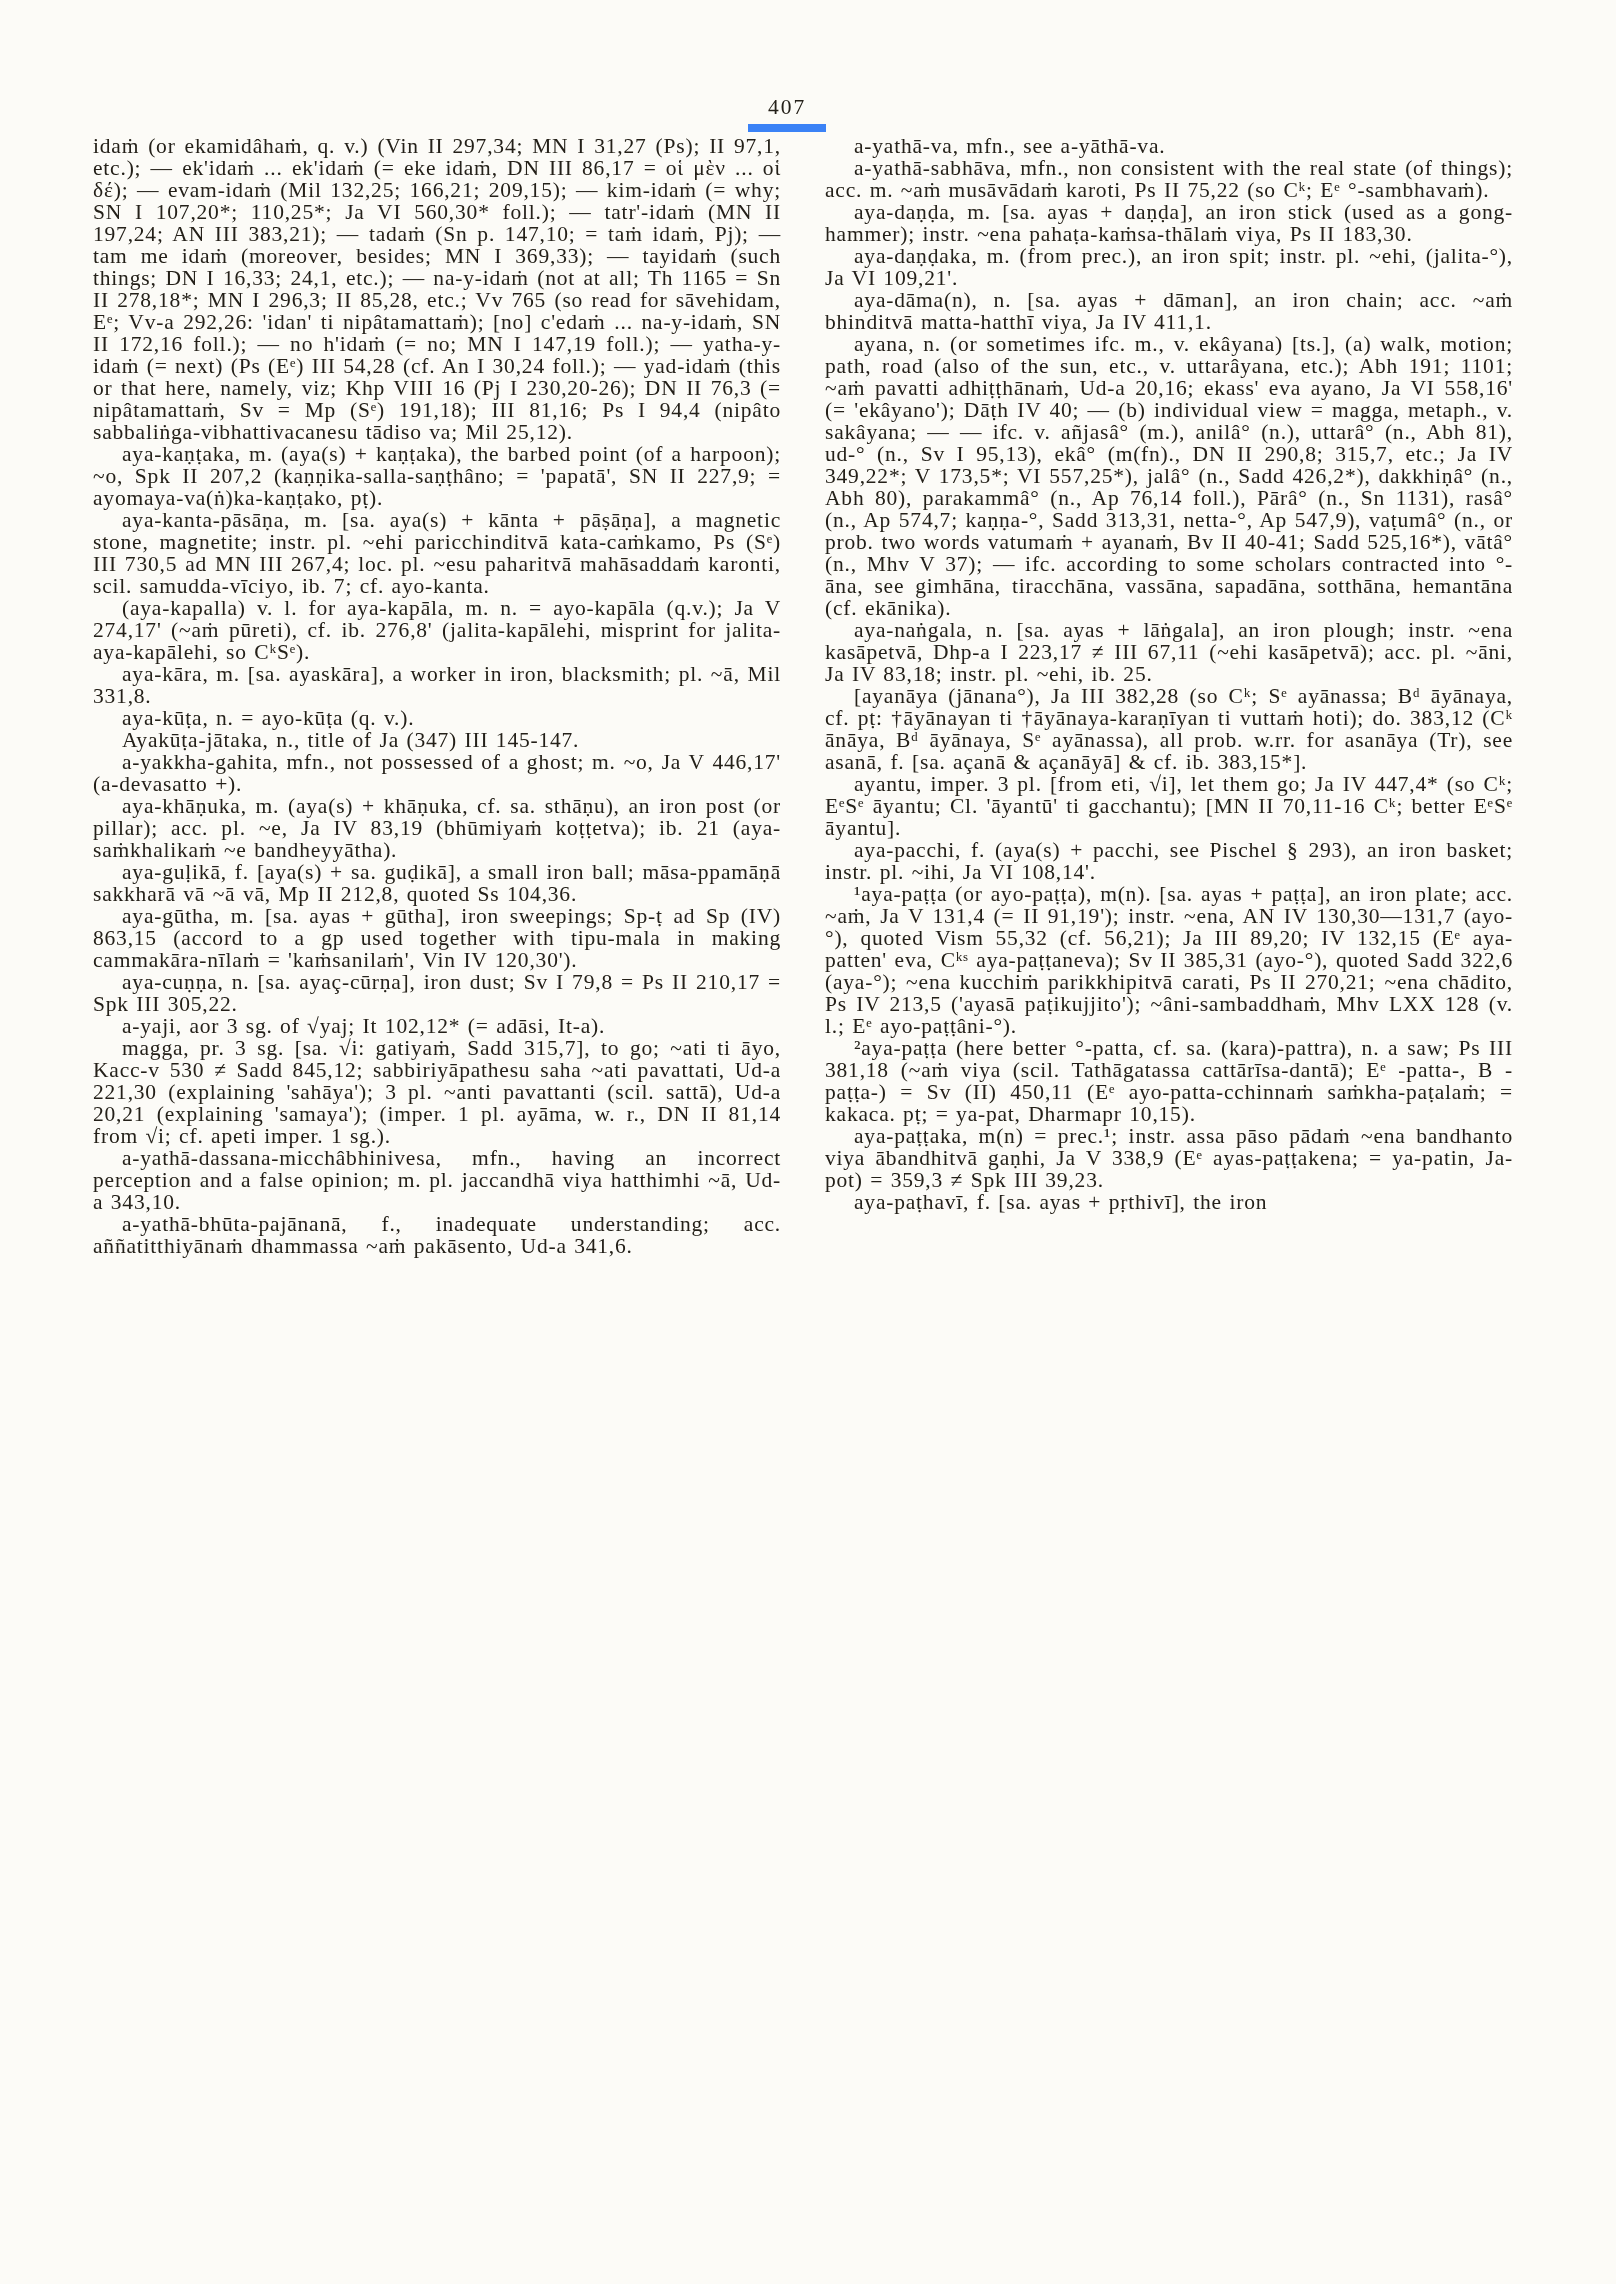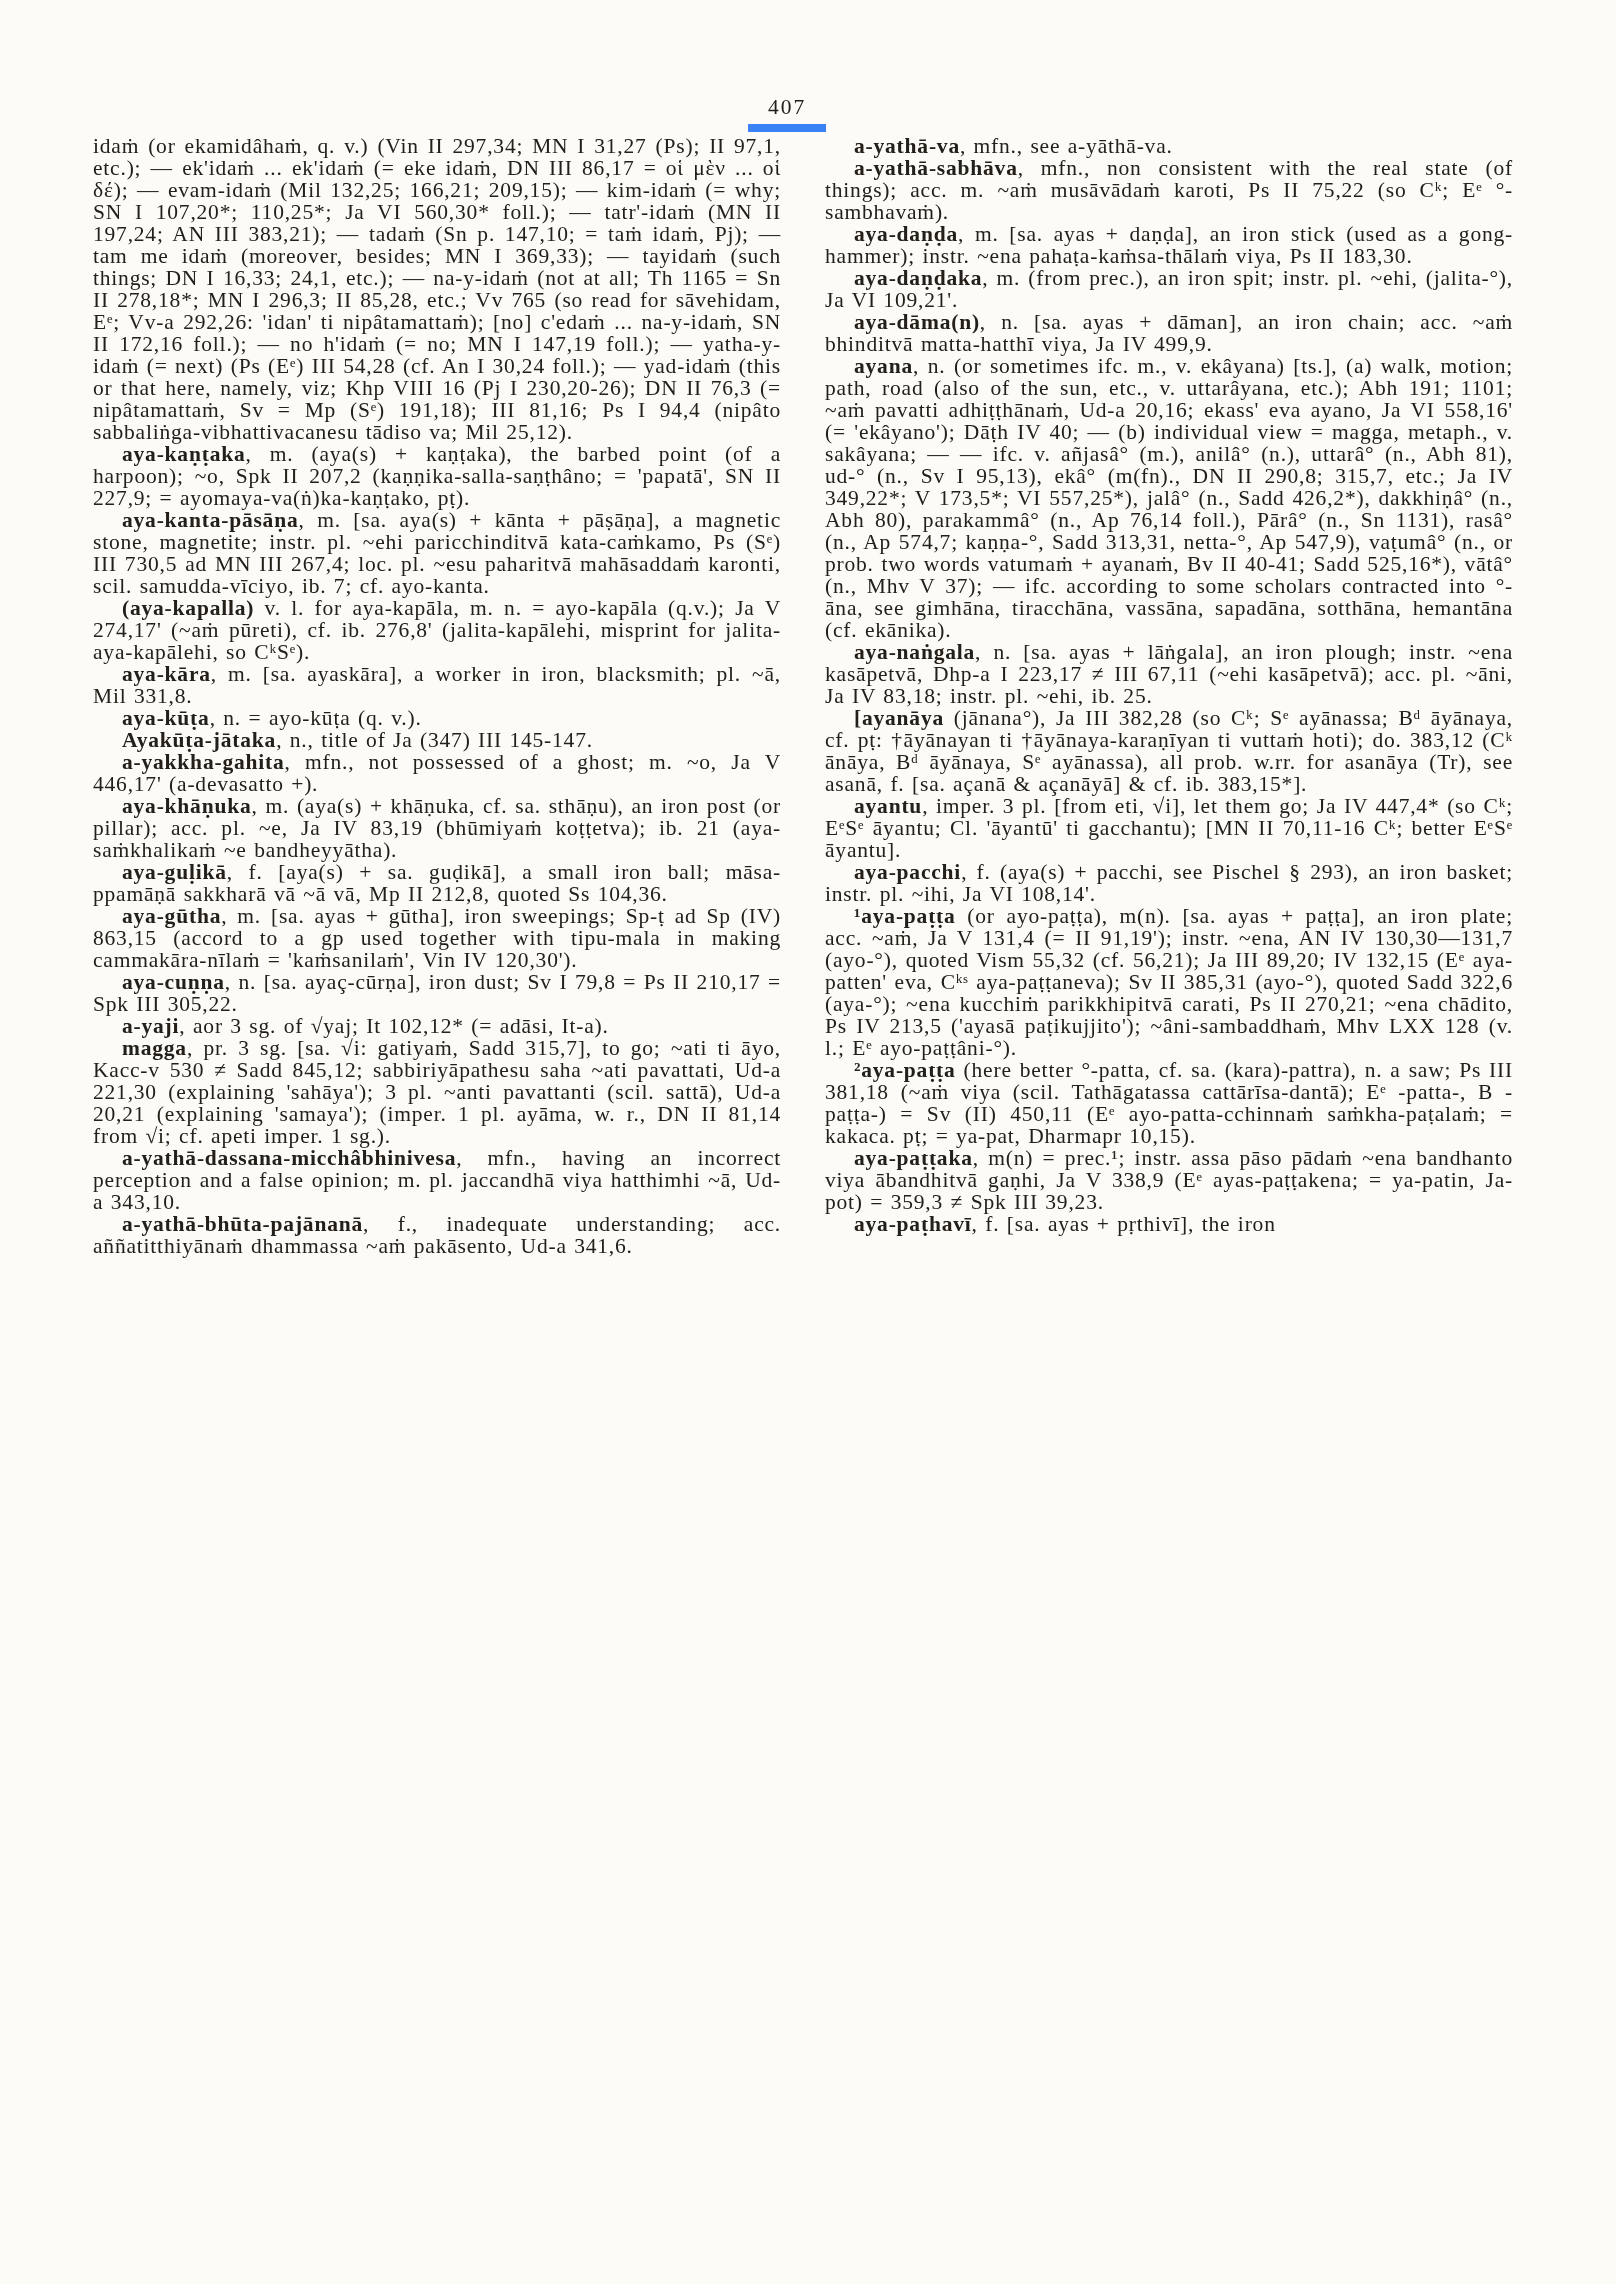--- a/index.html
+++ b/index.html
@@ -47,21 +47,21 @@
     text-align: justify;
   }
   p.entry {
     margin: 0;
     padding: 0;
   }
   p.entry.indented {
     text-indent: 29px;
   }
   .headword {
-    font-weight: bold;
+    font-weight: normal;
   }
 </style>
 </head>
 <body>
 
 <div class="page">
   <header class="page-header">
     <span class="page-number">407</span>
   </header>
   <main class="columns">
@@ -81,21 +81,21 @@
         <p class="entry indented"><span class="headword">a-yaji</span><span>, aor 3 sg. of √yaj; It 102,12* (= adāsi, It-a).</span></p>
         <p class="entry indented"><span class="headword">magga</span><span>, pr. 3 sg. [sa. √i: gatiyaṁ, Sadd 315,7], to go; ~ati ti āyo, Kacc-v 530 ≠ Sadd 845,12; sabbiriyāpathesu saha ~ati pavattati, Ud-a 221,30 (explaining 'sahāya'); 3 pl. ~anti pavattanti (scil. sattā), Ud-a 20,21 (explaining 'samaya'); (imper. 1 pl. ayāma, w. r., DN II 81,14 from √i; cf. apeti imper. 1 sg.).</span></p>
         <p class="entry indented"><span class="headword">a-yathā-dassana-micchâbhinivesa</span><span>, mfn., having an incorrect perception and a false opinion; m. pl. jaccandhā viya hatthimhi ~ā, Ud-a 343,10.</span></p>
         <p class="entry indented"><span class="headword">a-yathā-bhūta-pajānanā</span><span>, f., inadequate understanding; acc. aññatitthiyānaṁ dhammassa ~aṁ pakāsento, Ud-a 341,6.</span></p>
       </div>
     <div class="column" id="right-column">
         <p class="entry indented"><span class="headword">a-yathā-va</span><span>, mfn., see a-yāthā-va.</span></p>
         <p class="entry indented"><span class="headword">a-yathā-sabhāva</span><span>, mfn., non consistent with the real state (of things); acc. m. ~aṁ musāvādaṁ karoti, Ps II 75,22 (so Cᵏ; Eᵉ °-sambhavaṁ).</span></p>
         <p class="entry indented"><span class="headword">aya-daṇḍa</span><span>, m. [sa. ayas + daṇḍa], an iron stick (used as a gong-hammer); instr. ~ena pahaṭa-kaṁsa-thālaṁ viya, Ps II 183,30.</span></p>
         <p class="entry indented"><span class="headword">aya-daṇḍaka</span><span>, m. (from prec.), an iron spit; instr. pl. ~ehi, (jalita-°), Ja VI 109,21'.</span></p>
-        <p class="entry indented"><span class="headword">aya-dāma(n)</span><span>, n. [sa. ayas + dāman], an iron chain; acc. ~aṁ bhinditvā matta-hatthī viya, Ja IV 499,9.</span></p>
+        <p class="entry indented"><span class="headword">aya-dāma(n)</span><span>, n. [sa. ayas + dāman], an iron chain; acc. ~aṁ bhinditvā matta-hatthī viya, Ja IV 411,1.</span></p>
         <p class="entry indented"><span class="headword">ayana</span><span>, n. (or sometimes ifc. m., v. ekâyana) [ts.], (a) walk, motion; path, road (also of the sun, etc., v. uttarâyana, etc.); Abh 191; 1101; ~aṁ pavatti adhiṭṭhānaṁ, Ud-a 20,16; ekass' eva ayano, Ja VI 558,16' (= 'ekâyano'); Dāṭh IV 40; — (b) individual view = magga, metaph., v. sakâyana; — — ifc. v. añjasâ° (m.), anilâ° (n.), uttarâ° (n., Abh 81), ud-° (n., Sv I 95,13), ekâ° (m(fn)., DN II 290,8; 315,7, etc.; Ja IV 349,22*; V 173,5*; VI 557,25*), jalâ° (n., Sadd 426,2*), dakkhiṇâ° (n., Abh 80), parakammâ° (n., Ap 76,14 foll.), Pārâ° (n., Sn 1131), rasâ° (n., Ap 574,7; kaṇṇa-°, Sadd 313,31, netta-°, Ap 547,9), vaṭumâ° (n., or prob. two words vatumaṁ + ayanaṁ, Bv II 40-41; Sadd 525,16*), vātâ° (n., Mhv V 37); — ifc. according to some scholars contracted into °-āna, see gimhāna, tiracchāna, vassāna, sapadāna, sotthāna, hemantāna (cf. ekānika).</span></p>
         <p class="entry indented"><span class="headword">aya-naṅgala</span><span>, n. [sa. ayas + lāṅgala], an iron plough; instr. ~ena kasāpetvā, Dhp-a I 223,17 ≠ III 67,11 (~ehi kasāpetvā); acc. pl. ~āni, Ja IV 83,18; instr. pl. ~ehi, ib. 25.</span></p>
         <p class="entry indented"><span class="headword">[ayanāya</span><span> (jānana°), Ja III 382,28 (so Cᵏ; Sᵉ ayānassa; Bᵈ āyānaya, cf. pṭ: †āyānayan ti †āyānaya-karaṇīyan ti vuttaṁ hoti); do. 383,12 (Cᵏ ānāya, Bᵈ āyānaya, Sᵉ ayānassa), all prob. w.rr. for asanāya (Tr), see asanā, f. [sa. açanā &amp; açanāyā] &amp; cf. ib. 383,15*].</span></p>
         <p class="entry indented"><span class="headword">ayantu</span><span>, imper. 3 pl. [from eti, √i], let them go; Ja IV 447,4* (so Cᵏ; EᵉSᵉ āyantu; Cl. 'āyantū' ti gacchantu); [MN II 70,11-16 Cᵏ; better EᵉSᵉ āyantu].</span></p>
         <p class="entry indented"><span class="headword">aya-pacchi</span><span>, f. (aya(s) + pacchi, see Pischel § 293), an iron basket; instr. pl. ~ihi, Ja VI 108,14'.</span></p>
         <p class="entry indented"><span class="headword">¹aya-paṭṭa</span><span> (or ayo-paṭṭa), m(n). [sa. ayas + paṭṭa], an iron plate; acc. ~aṁ, Ja V 131,4 (= II 91,19'); instr. ~ena, AN IV 130,30—131,7 (ayo-°), quoted Vism 55,32 (cf. 56,21); Ja III 89,20; IV 132,15 (Eᵉ aya-patten' eva, Cᵏˢ aya-paṭṭaneva); Sv II 385,31 (ayo-°), quoted Sadd 322,6 (aya-°); ~ena kucchiṁ parikkhipitvā carati, Ps II 270,21; ~ena chādito, Ps IV 213,5 ('ayasā paṭikujjito'); ~âni-sambaddhaṁ, Mhv LXX 128 (v. l.; Eᵉ ayo-paṭṭâni-°).</span></p>
         <p class="entry indented"><span class="headword">²aya-paṭṭa</span><span> (here better °-patta, cf. sa. (kara)-pattra), n. a saw; Ps III 381,18 (~aṁ viya (scil. Tathāgatassa cattārīsa-dantā); Eᵉ -patta-, B -paṭṭa-) = Sv (II) 450,11 (Eᵉ ayo-patta-cchinnaṁ saṁkha-paṭalaṁ; = kakaca. pṭ; = ya-pat, Dharmapr 10,15).</span></p>
         <p class="entry indented"><span class="headword">aya-paṭṭaka</span><span>, m(n) = prec.¹; instr. assa pāso pādaṁ ~ena bandhanto viya ābandhitvā gaṇhi, Ja V 338,9 (Eᵉ ayas-paṭṭakena; = ya-patin, Ja-pot) = 359,3 ≠ Spk III 39,23.</span></p>
         <p class="entry indented"><span class="headword">aya-paṭhavī</span><span>, f. [sa. ayas + pṛthivī], the iron</span></p>
       </div>

